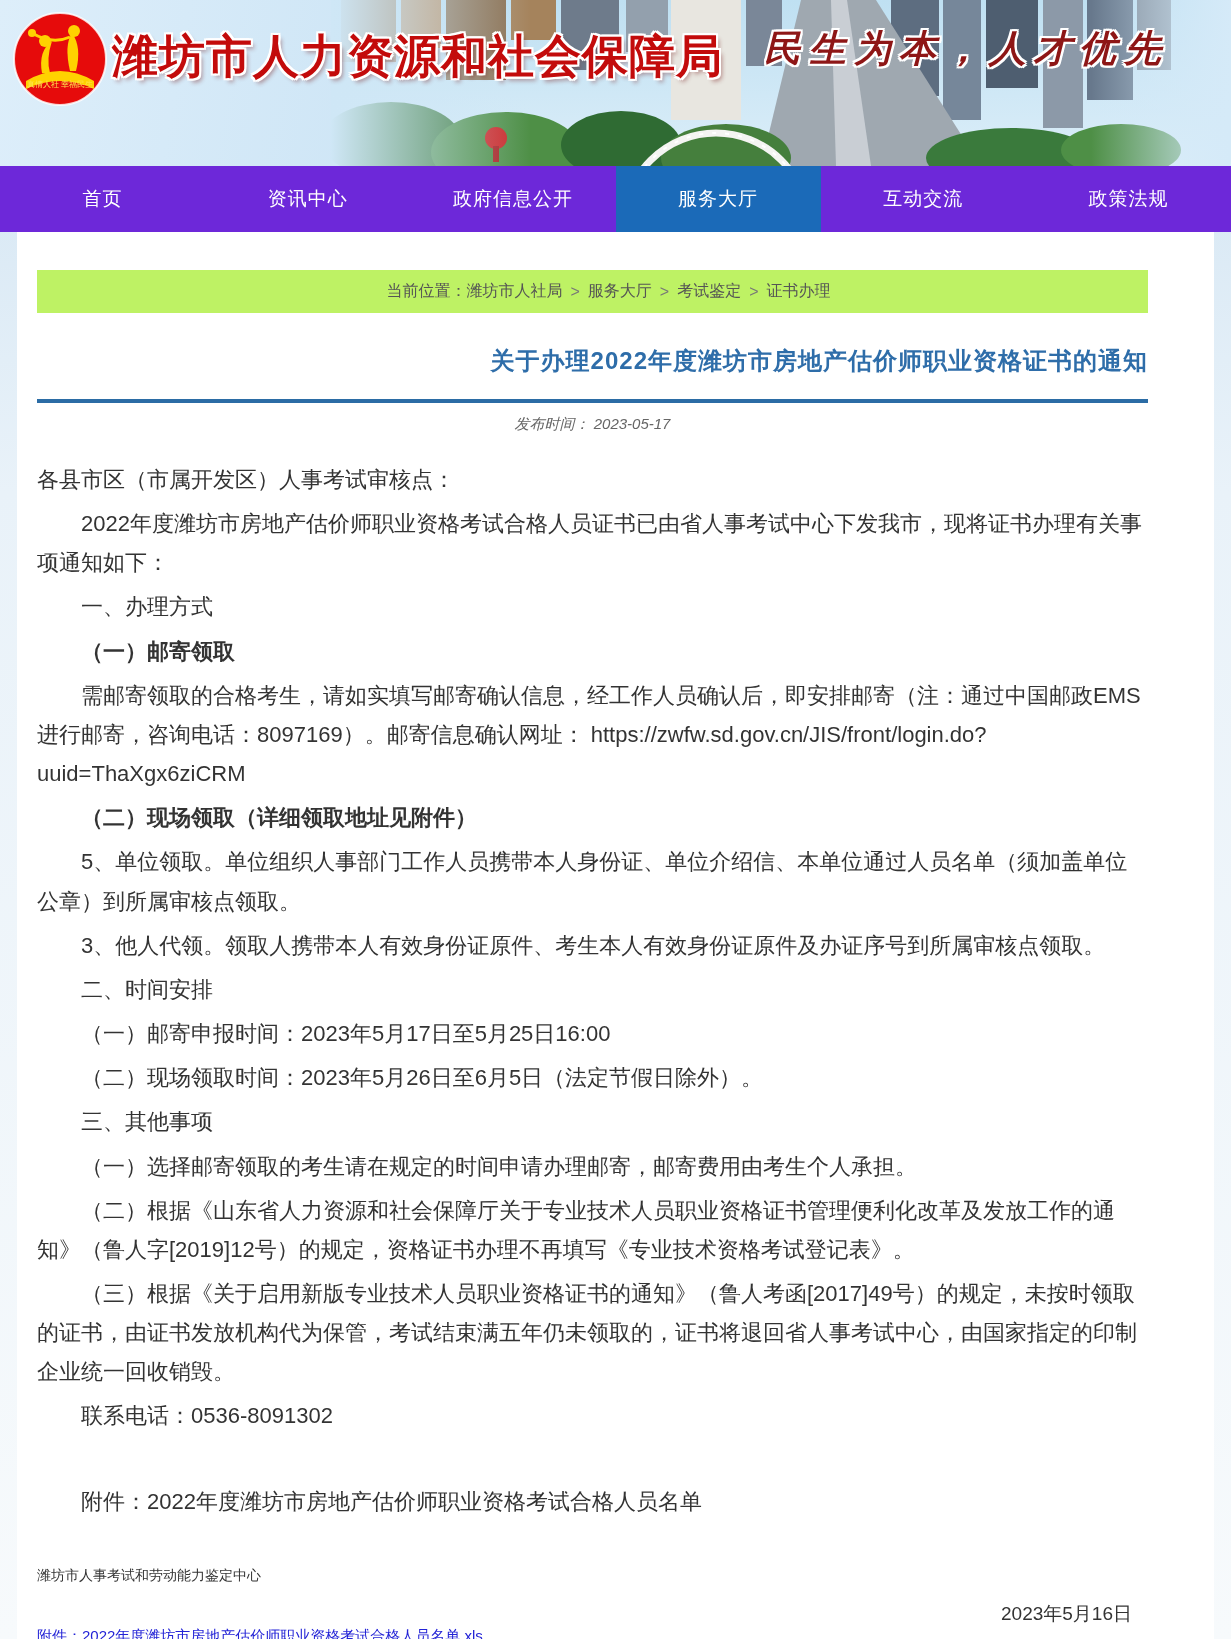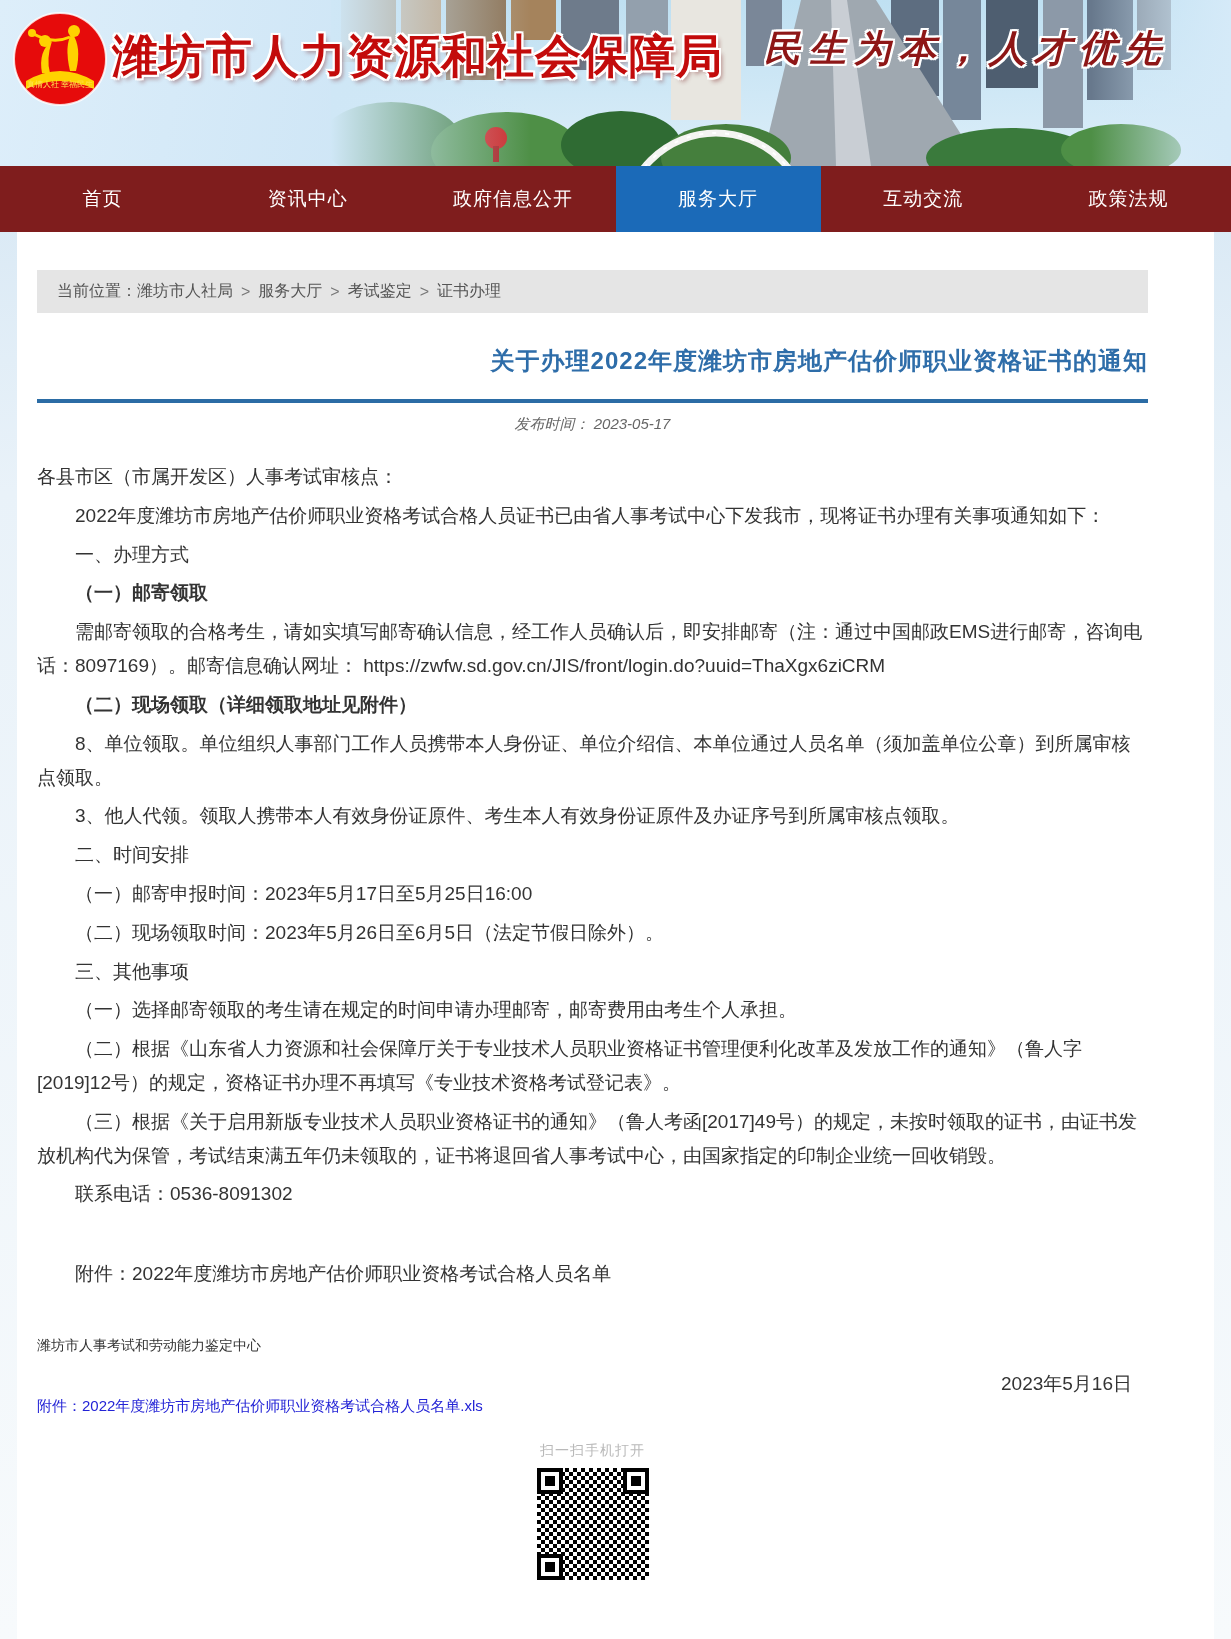--- a/index.html
+++ b/index.html
@@ -26,47 +26,47 @@
   }
   .slogan {
     position:absolute; right:62px; top:24px;
     font-family:"DejaVu Serif", serif; font-style:italic; font-weight:bold;
     font-size:37px; color:#8e1616; letter-spacing:8px; white-space:nowrap;
     text-shadow:-2px -2px 0 #fff, 2px -2px 0 #fff, -2px 2px 0 #fff, 2px 2px 0 #fff,
                  0 -2px 0 #fff, 0 2px 0 #fff, -2px 0 0 #fff, 2px 0 0 #fff;
   }
 
   
-  .nav { display:flex; height:66px; background:#7f1d1d; }
+  .nav { display:flex; height:66px; background:#6d28d9; }
   .nav-item {
     flex:1; display:flex; align-items:center; justify-content:center;
     color:#ffffff; font-size:19px; cursor:pointer; letter-spacing:1px;
   }
   .nav-item.active { background:#1b6ab8; }
 
   
   .panel {
     background:#ffffff; margin:0 17px; min-height:1407px;
     padding:38px 66px 30px 20px; position:relative;
   }
   .breadcrumb {
-    background:#e5e5e5; height:43px; display:flex; align-items:center;
-    padding-left:20px; font-size:16px; color:#555; margin-bottom:32px;
+    background:#bef264; height:43px; display:flex; align-items:center;
+    padding-left:32px; font-size:16px; color:#555; margin-bottom:32px;justify-content:center;
   }
   .breadcrumb .sep { margin:0 8px; color:#777; }
   .crumb { color:#555; cursor:pointer; }
 
   .article-title {
     text-align:right; color:#2e6da9; font-size:24px; font-weight:bold;
     letter-spacing:1px; margin:16px 0 22px 0;
   }
   .title-rule { height:4px; background:#2b6ca5; margin-bottom:12px; }
   .pub-date { text-align:center; color:#666; font-size:15px; margin-bottom:26px;font-style:italic; }
 
-  .body-text { color:#333; font-size:19px; line-height:1.78; }
+  .body-text { color:#333; font-size:22px; line-height:1.78; }
   .body-text p { margin:5px 0; text-indent:2em; }
   .body-text p.noindent { text-indent:0; }
   .body-text p.bold { font-weight:bold; }
   .body-text p.attach-line { margin-top:46px; }
   .sign { text-align:left; font-size:14px; color:#333; margin-top:46px; padding-right:4px; }
   .sign-date { text-align:right; font-size:19px; color:#333; margin-top:16px; padding-right:16px; }
 
   .attach-link-row { font-size:15px; }
   .attach-link { color:#2323d6; text-decoration:none; cursor:pointer; }
 
@@ -188,21 +188,21 @@
   <div class="title-rule"></div>
   <div class="pub-date">发布时间：  2023-05-17</div>
 
   <div class="body-text">
     <p class="noindent">各县市区（市属开发区）人事考试审核点：</p>
     <p>2022年度潍坊市房地产估价师职业资格考试合格人员证书已由省人事考试中心下发我市，现将证书办理有关事项通知如下：</p>
     <p>一、办理方式</p>
     <p class="bold">（一）邮寄领取</p>
     <p>需邮寄领取的合格考生，请如实填写邮寄确认信息，经工作人员确认后，即安排邮寄（注：通过中国邮政EMS进行邮寄，咨询电话：8097169）。邮寄信息确认网址： https://zwfw.sd.gov.cn/JIS/front/login.do?uuid=ThaXgx6ziCRM</p>
     <p class="bold">（二）现场领取（详细领取地址见附件）</p>
-    <p>8、单位领取。单位组织人事部门工作人员携带本人身份证、单位介绍信、本单位通过人员名单（须加盖单位公章）到所属审核点领取。</p>
+    <p>5、单位领取。单位组织人事部门工作人员携带本人身份证、单位介绍信、本单位通过人员名单（须加盖单位公章）到所属审核点领取。</p>
     <p>3、他人代领。领取人携带本人有效身份证原件、考生本人有效身份证原件及办证序号到所属审核点领取。</p>
     <p>二、时间安排</p>
     <p>（一）邮寄申报时间：2023年5月17日至5月25日16:00</p>
     <p>（二）现场领取时间：2023年5月26日至6月5日（法定节假日除外）。</p>
     <p>三、其他事项</p>
     <p>（一）选择邮寄领取的考生请在规定的时间申请办理邮寄，邮寄费用由考生个人承担。</p>
     <p>（二）根据《山东省人力资源和社会保障厅关于专业技术人员职业资格证书管理便利化改革及发放工作的通知》（鲁人字[2019]12号）的规定，资格证书办理不再填写《专业技术资格考试登记表》。</p>
     <p>（三）根据《关于启用新版专业技术人员职业资格证书的通知》（鲁人考函[2017]49号）的规定，未按时领取的证书，由证书发放机构代为保管，考试结束满五年仍未领取的，证书将退回省人事考试中心，由国家指定的印制企业统一回收销毁。</p>
     <p>联系电话：0536-8091302</p>
     <p class="attach-line">附件：2022年度潍坊市房地产估价师职业资格考试合格人员名单</p>

